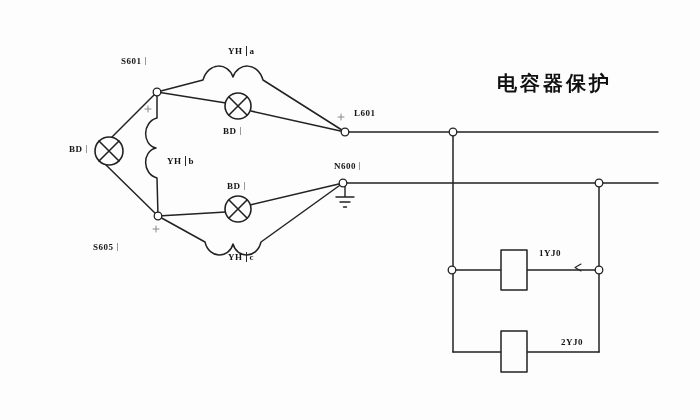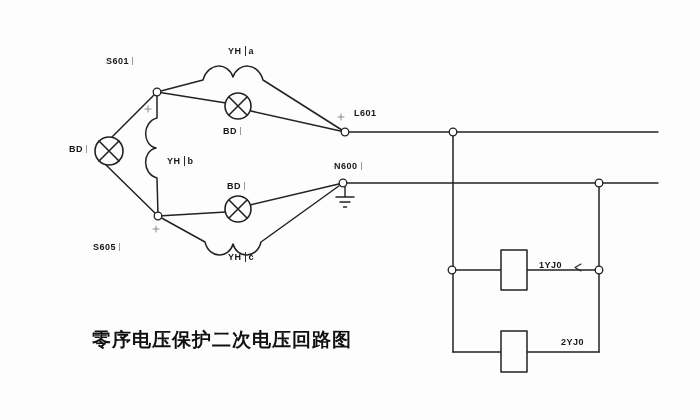--- a/index.html
+++ b/index.html
@@ -2,21 +2,21 @@
 <html><head>
 <meta charset="utf-8">
 <style>
   html,body{margin:0;padding:0;background:#fff;}
   #stage{
     position:relative;width:700px;height:420px;background:#fdfdfd;
     font-family:"DejaVu Sans",sans-serif;overflow:hidden;
   }
   #wires{position:absolute;left:0;top:0;}
   .lbl{
-    position:absolute;font-family:Liberation Sans, sans-serif;
+    position:absolute;font-family:Liberation Serif, serif;
     font-weight:bold;font-size:9px;color:#161616;letter-spacing:.5px;
     white-space:nowrap;line-height:10px;
   }
   
   .tick::after{
     content:"";display:inline-block;width:1px;height:8px;background:#9a9a9a;
     margin-left:3px;vertical-align:-1px;
   }
   
   .phase{
@@ -89,32 +89,32 @@
       <circle cx="599" cy="270" r="3.8"></circle>
     </g>
 
     <g stroke="#8a8a8a" stroke-width="1">
       <path d="M145,109 L151,109 M148,106 L148,112"></path>
       <path d="M153,229 L159,229 M156,226 L156,232"></path>
       <path d="M338,117 L344,117 M341,114 L341,120"></path>
     </g>
   </svg>
 
-  <span class="lbl tick" style="left:106px;top:56px">S601</span>
+  <span class="lbl tick" style="left:121px;top:56px">S601</span>
   <span class="lbl tick" style="left:93px;top:242px">S605</span>
 
   <span class="lbl tick" style="left:69px;top:144px">BD</span>
   <span class="lbl tick" style="left:223px;top:126px">BD</span>
   <span class="lbl tick" style="left:227px;top:181px">BD</span>
 
   <span class="lbl" style="left:228px;top:46px"><span>YH</span><span class="phase">a</span></span>
   <span class="lbl" style="left:167px;top:156px"><span>YH</span><span class="phase">b</span></span>
   <span class="lbl" style="left:228px;top:252px"><span>YH</span><span class="phase">c</span></span>
 
   <span class="lbl" style="left:354px;top:108px">L601</span>
   <span class="lbl tick" style="left:334px;top:161px">N600</span>
 
-  <span class="lbl" style="left:539px;top:260px">1YJ0</span>
+  <span class="lbl" style="left:539px;top:248px">1YJ0</span>
   <span class="lbl" style="left:561px;top:337px">2YJ0</span>
 
-  <div class="cn-caption" style="left:92px;top:329px">零序电压保护二次电压回路图</div>
+  <div class="cn-title" style="left:497px;top:72px">电容器保护</div>
 
 </div>
 
 </body></html>

